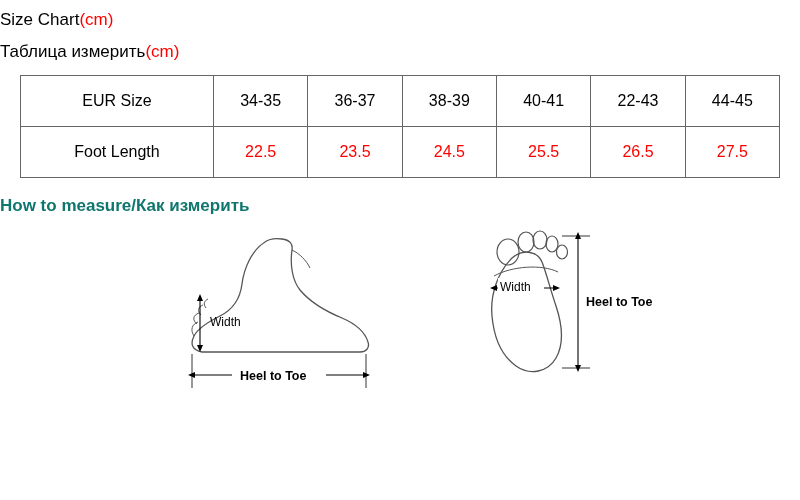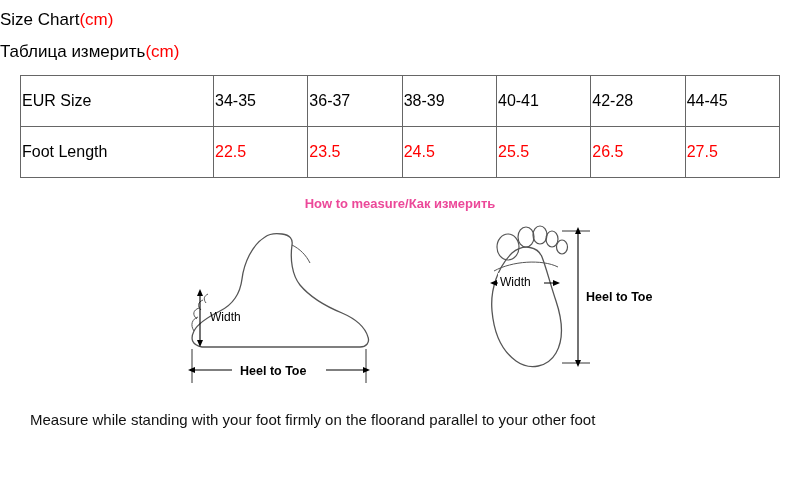--- a/index.html
+++ b/index.html
@@ -32,42 +32,42 @@
 
   table.size-table {
     border-collapse: collapse;
     width: 760px;
     margin: 15px auto 0 auto;
     table-layout: fixed;
   }
   table.size-table td {
     border: 1px solid #666666;
     height: 48px;
-    text-align: left;
+    text-align: center;
     font-size: 16px;
     vertical-align: middle;
   }
   td.rowlabel {
     width: 190px;
     font-size: 16px;
     color: #000;
   }
   td.hdr-val {
     color: #000;
     font-size: 16px;
   }
   td.len-val {
     color: #ff0000;
     font-size: 16px;
   }
 
   .howto {
-    text-align: center;
-    color: #ec4899;
-    font-size: 13px;
+    text-align: left;
+    color: #0f766e;
+    font-size: 17px;
     font-weight: bold;
     margin-top: 18px;
   }
 
   .figures {
     position: relative;
     height: 190px;
     margin-top: 4px;
   }
   .fig {
@@ -98,21 +98,21 @@
   </div>
 
   <table class="size-table">
     <tbody>
       <tr>
         <td class="rowlabel">EUR Size</td>
         <td class="hdr-val">34-35</td>
         <td class="hdr-val">36-37</td>
         <td class="hdr-val">38-39</td>
         <td class="hdr-val">40-41</td>
-        <td class="hdr-val">42-28</td>
+        <td class="hdr-val">22-43</td>
         <td class="hdr-val">44-45</td>
       </tr>
       <tr>
         <td class="rowlabel">Foot Length</td>
         <td class="len-val">22.5</td>
         <td class="len-val">23.5</td>
         <td class="len-val">24.5</td>
         <td class="len-val">25.5</td>
         <td class="len-val">26.5</td>
         <td class="len-val">27.5</td>
@@ -174,15 +174,14 @@
         <polygon points="128,12 125,19 131,19" fill="#000"></polygon>
         <polygon points="128,152 125,145 131,145" fill="#000"></polygon>
         <line x1="112" y1="16" x2="140" y2="16" stroke="#000" stroke-width="0.8"></line>
         <line x1="112" y1="148" x2="140" y2="148" stroke="#000" stroke-width="0.8"></line>
         <text x="136" y="86" font-family="Liberation Sans, sans-serif" font-size="12.5" fill="#000" font-weight="bold">Heel to Toe</text>
       </svg>
     </div>
 
   </div>
 
-  <div class="footer-text" id="measure-note">Measure while standing with your foot firmly on the floorand parallel to your other foot</div>
 
 </div>
 
 </body></html>

